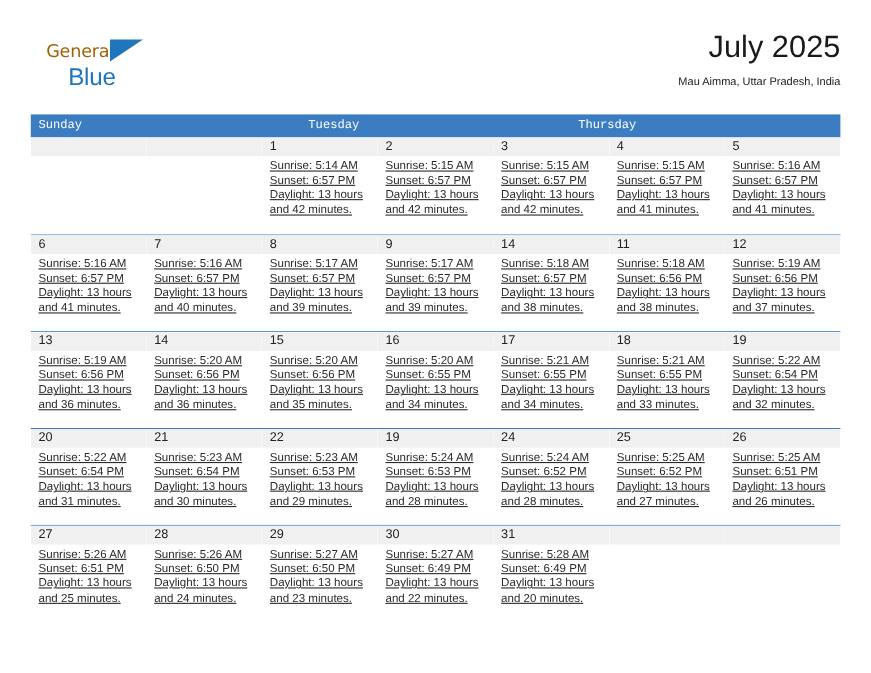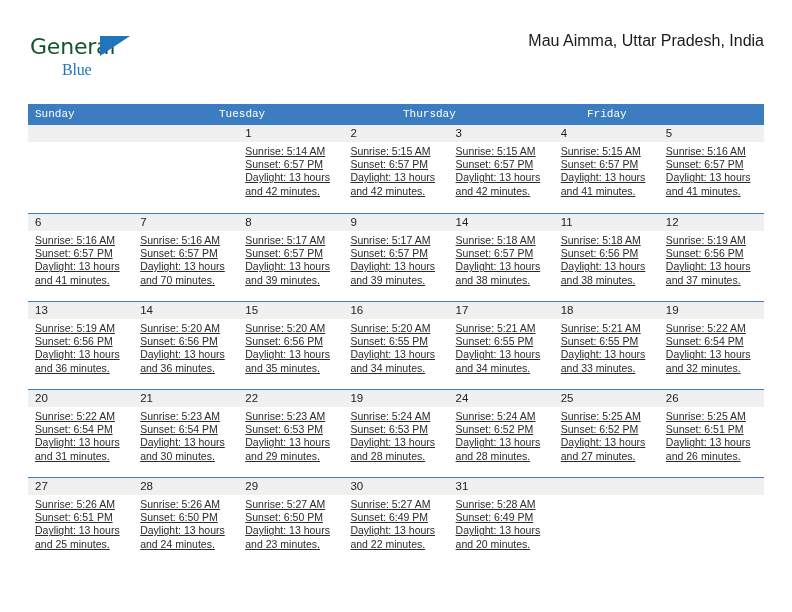--- a/index.html
+++ b/index.html
@@ -31,63 +31,63 @@
   }
   .logo {
     position: absolute;
     left: 2px;
     top: 8px;
     width: 180px;
     height: 56px;
   }
   .logo-general {
     position: absolute;
-    left: 0;
+    left: 12px;
     top: 0;
-    font-size: 22px;
+    font-size: 16px;
     letter-spacing: -0.2px;
-    color: #14532d;
+    color: #a16207;
     line-height: 26px;
     font-family: "DejaVu Sans", sans-serif;
   }
   .logo-tri {
     position: absolute;
     left: 70px;
     top: 2px;
     width: 0;
     height: 0;
     border-left: 30px solid #1f76bc;
     border-bottom: 20px solid transparent;
   }
   .logo-blue {
     position: absolute;
     left: 32px;
     top: 23px;
-    font-size: 16px;
+    font-size: 22px;
     letter-spacing: -0.2px;
     color: #1f76bc;
     line-height: 26px;
-    font-family: Liberation Serif, serif;
+    font-family: Liberation Sans, sans-serif;
   }
 
   .title-block {
     position: absolute;
     right: 0;
     top: 0;
     text-align: right;
   }
   .cal-title {
     font-size: 28px;
     color: #1a1a1a;
     line-height: 34px;
     white-space: nowrap;
   }
   .cal-subtitle {
     margin-top: 6px;
-    font-size: 16px;
+    font-size: 10px;
     color: #1a1a1a;
     line-height: 17px;
     white-space: nowrap;
   }
 
   
   .calendar {
     position: absolute;
     left: 28px;
     top: 104px;
@@ -155,31 +155,31 @@
 
   <div class="topbar">
 
     <div class="logo">
       <span class="logo-general">General</span>
       <span class="logo-tri"></span>
       <span class="logo-blue">Blue</span>
     </div>
 
     <div class="title-block">
+      <div class="cal-title">July 2025</div>
       <div class="cal-subtitle">Mau Aimma, Uttar Pradesh, India</div>
     </div>
 
   </div>
 
   <div class="calendar">
     <div class="weekhead" id="weekhead">
         <div class="wh">Sunday</div>
         <div class="wh">Tuesday</div>
         <div class="wh">Thursday</div>
-        <div class="wh">Friday</div>
       </div>
     <div id="weeks">
         <div class="week">
           <div class="daycell empty">
             <div class="dnum-strip">
               <span class="dnum"></span>
             </div>
           </div>
           <div class="daycell empty">
             <div class="dnum-strip">
@@ -255,21 +255,21 @@
             </div>
           </div>
           <div class="daycell">
             <div class="dnum-strip">
               <span class="dnum">7</span>
             </div>
             <div class="dinfo">
               <div>Sunrise: 5:16 AM</div>
               <div>Sunset: 6:57 PM</div>
               <div>Daylight: 13 hours</div>
-              <div>and 70 minutes.</div>
+              <div>and 40 minutes.</div>
             </div>
           </div>
           <div class="daycell">
             <div class="dnum-strip">
               <span class="dnum">8</span>
             </div>
             <div class="dinfo">
               <div>Sunrise: 5:17 AM</div>
               <div>Sunset: 6:57 PM</div>
               <div>Daylight: 13 hours</div>

